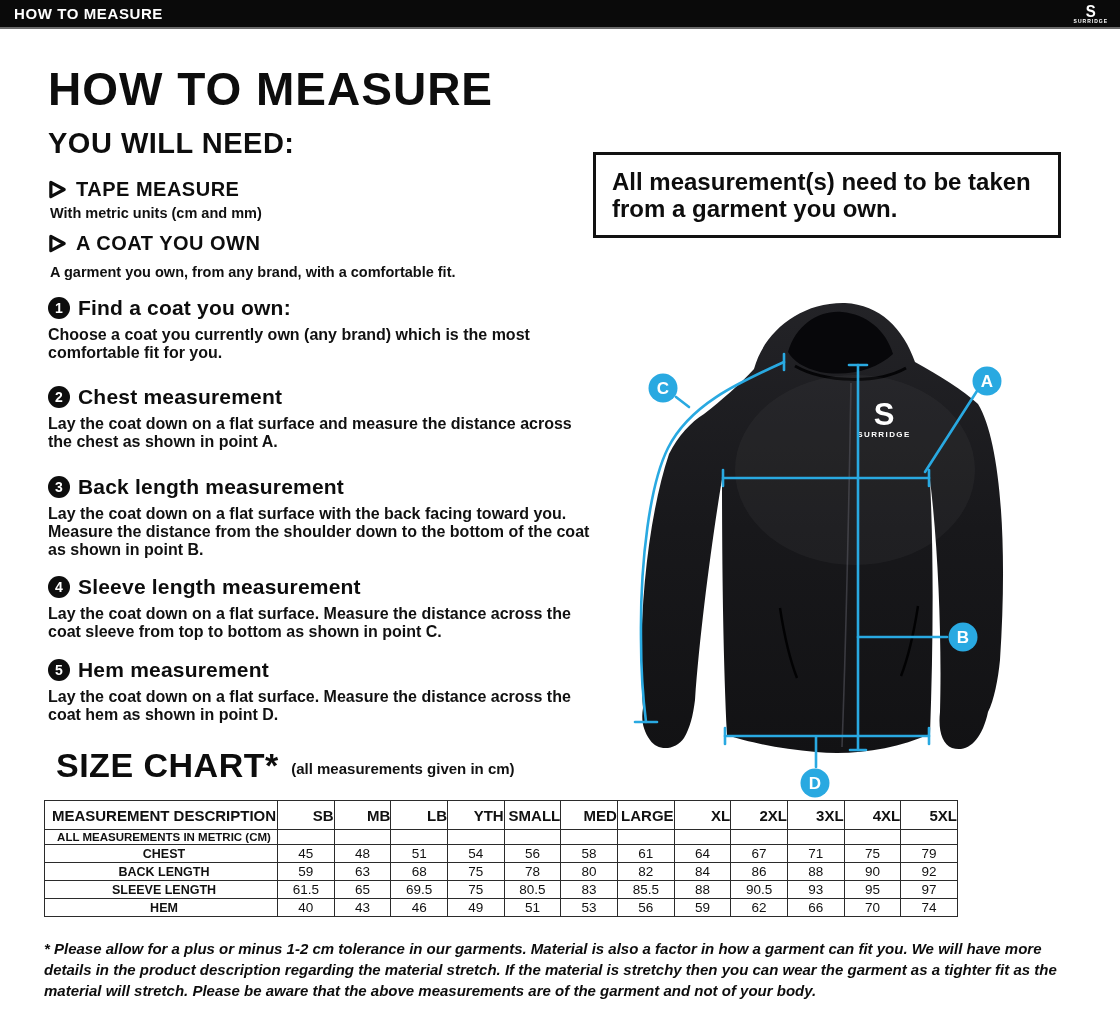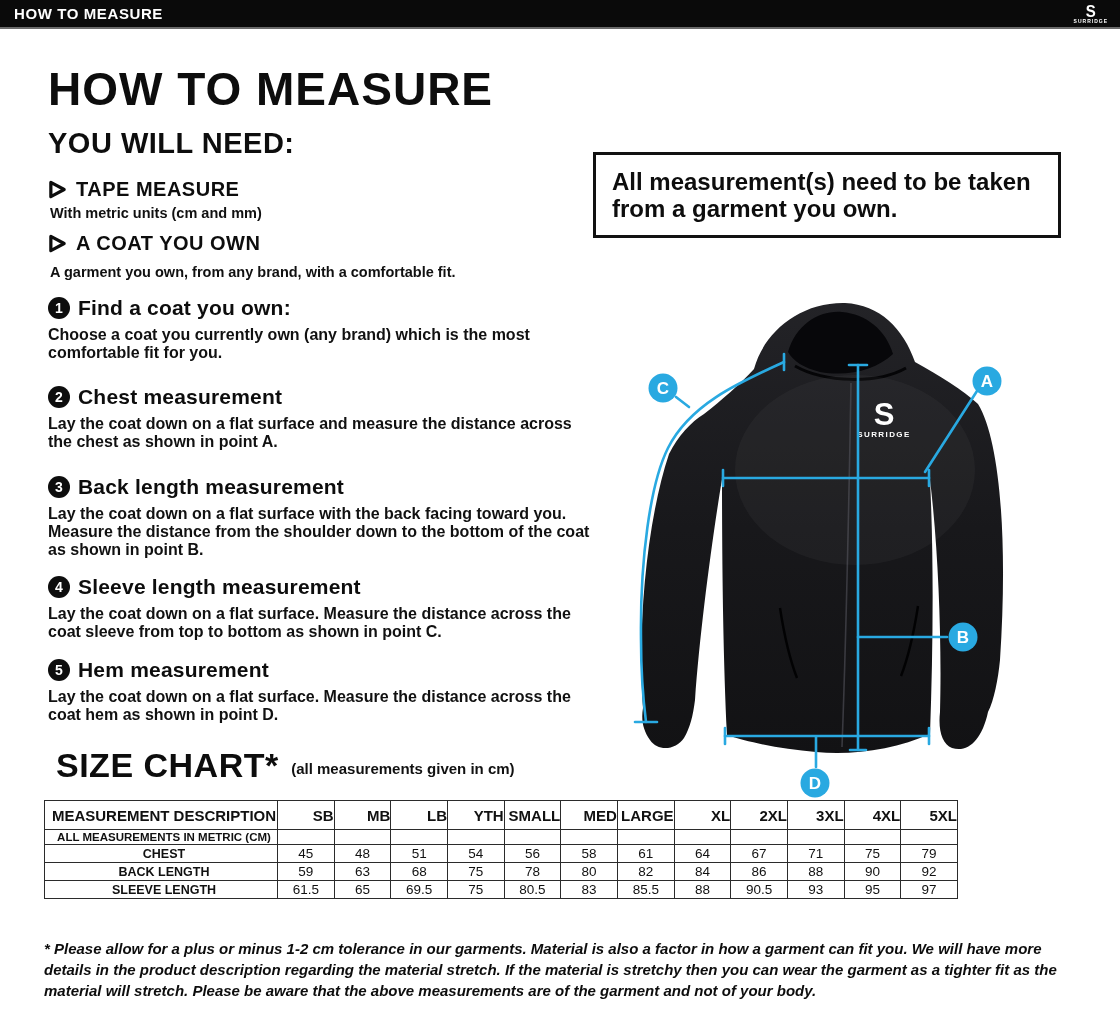--- a/index.html
+++ b/index.html
@@ -316,18 +316,33 @@
           <td>75</td>
           <td>80.5</td>
           <td>83</td>
           <td>85.5</td>
           <td>88</td>
           <td>90.5</td>
           <td>93</td>
           <td>95</td>
           <td>97</td>
         </tr>
+        <tr class="vals">
+          <td class="desc">HEM</td>
+          <td>40</td>
+          <td>43</td>
+          <td>46</td>
+          <td>49</td>
+          <td>51</td>
+          <td>53</td>
+          <td>56</td>
+          <td>59</td>
+          <td>62</td>
+          <td>66</td>
+          <td>70</td>
+          <td>74</td>
+        </tr>
       </tbody>
   </table>
 
   <div class="footnote">* Please allow for a plus or minus 1-2 cm tolerance in our garments. Material is also a factor in how a garment can fit you. We will have more details in the product description regarding the material stretch.  If the material is stretchy then you can wear the garment as a tighter fit as the material will stretch.  Please be aware that the above measurements are of the garment and not of your body.</div>
 
 </div>
 
 </body></html>

